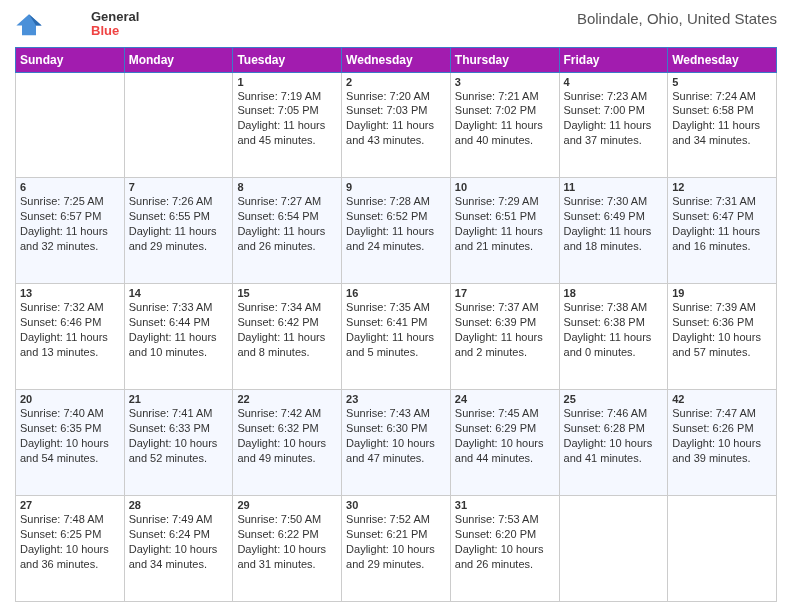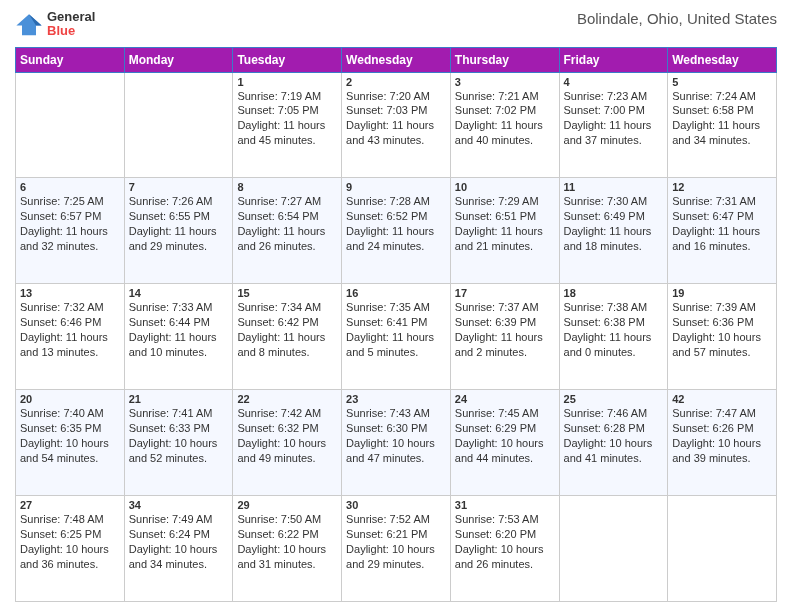--- a/index.html
+++ b/index.html
@@ -28,20 +28,21 @@
       align-items: center;
       gap: 4px;
     }
     .logo-text {
       display: flex;
       flex-direction: column;
       font-size: 13px;
       font-weight: bold;
       color: #333;
       line-height: 1.1;
+      margin-left: 44px;
     }
     .logo-text span:first-child { color: #333; }
     .logo-text span:last-child { color: #ef4444; }
     .logo-icon {
       width: 28px;
       height: 28px;
     }
     .title-block {
       text-align: right;
     }
@@ -244,21 +245,21 @@
           <span class="day-num">42</span>
           <span class="day-info">Sunrise: 7:47 AM<br>Sunset: 6:26 PM<br>Daylight: 10 hours and 39 minutes.</span>
         </td>
         </tr>
         <tr>
           <td>
           <span class="day-num">27</span>
           <span class="day-info">Sunrise: 7:48 AM<br>Sunset: 6:25 PM<br>Daylight: 10 hours and 36 minutes.</span>
         </td>
           <td>
-          <span class="day-num">34</span>
+          <span class="day-num">28</span>
           <span class="day-info">Sunrise: 7:49 AM<br>Sunset: 6:24 PM<br>Daylight: 10 hours and 34 minutes.</span>
         </td>
           <td>
           <span class="day-num">29</span>
           <span class="day-info">Sunrise: 7:50 AM<br>Sunset: 6:22 PM<br>Daylight: 10 hours and 31 minutes.</span>
         </td>
           <td>
           <span class="day-num">30</span>
           <span class="day-info">Sunrise: 7:52 AM<br>Sunset: 6:21 PM<br>Daylight: 10 hours and 29 minutes.</span>
         </td>

